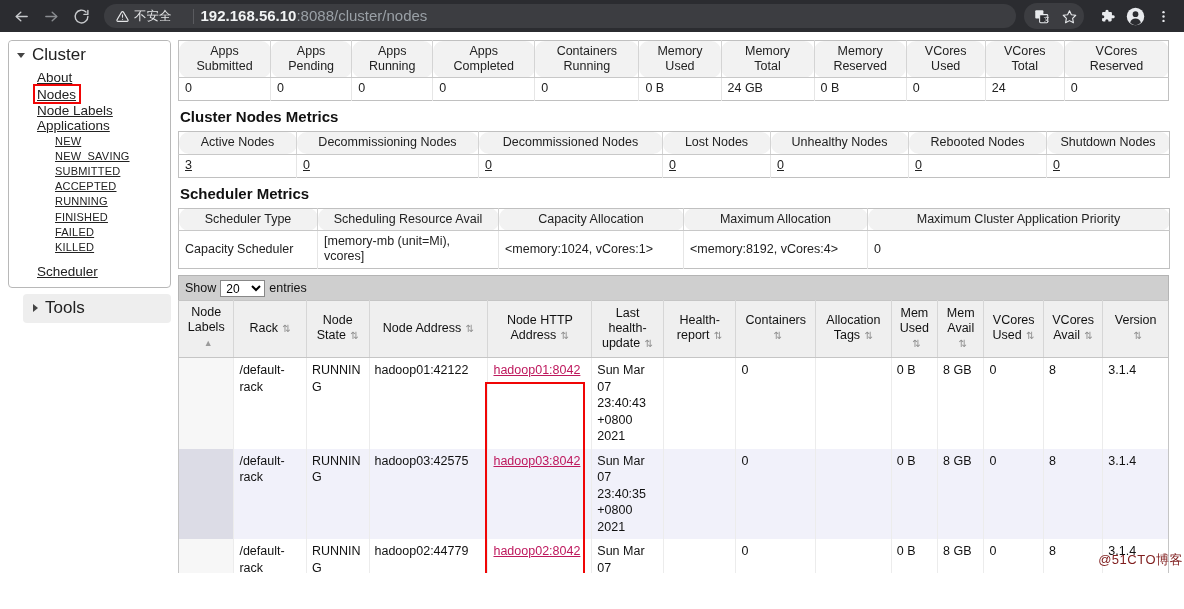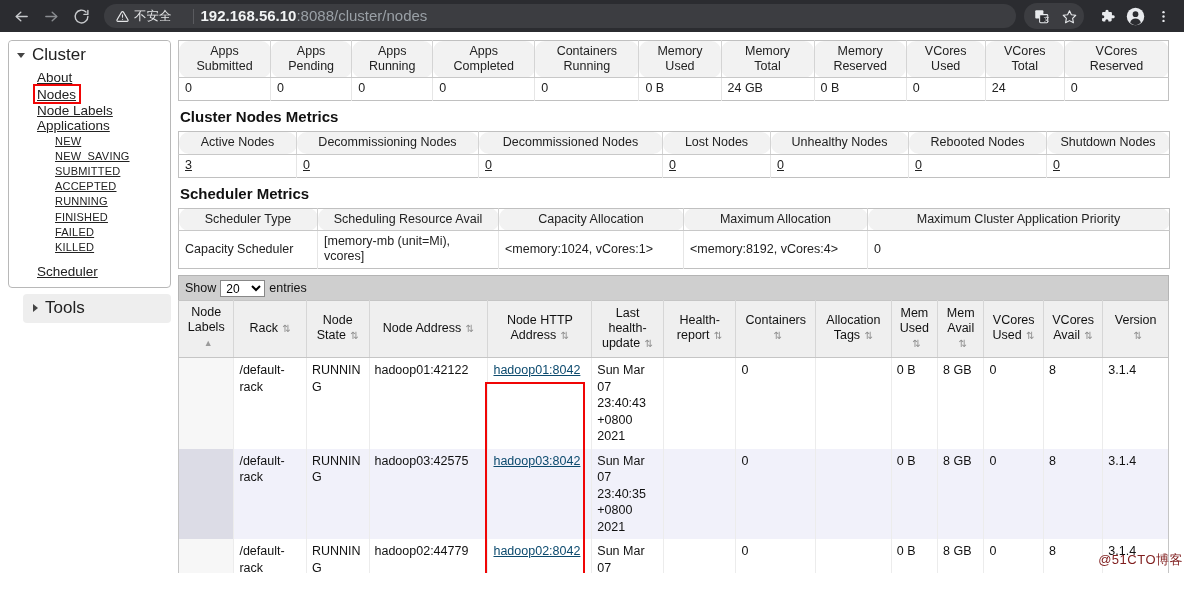--- a/index.html
+++ b/index.html
@@ -274,21 +274,21 @@
     line-height: 16.5px;
     border-right: 1px solid #ececec;
     word-wrap: break-word;
   }
   table#nodes-table td:last-child { border-right: none; }
   tr.row-odd td { background: #ffffff; }
   tr.row-even td { background: #f1f1fa; }
   tr.row-odd td.col-labels { background: #f7f7f7; }
   tr.row-even td.col-labels { background: #dcdce6; }
   td.col-httpaddr a, td a.link {
-    color: #0c4a6e;
+    color: #be185d;
     text-decoration: underline;
   }
 
   #table-redbox {
     position: absolute;
     left: 485px;
     top: 350px;
     width: 100px;
     height: 222px;
     border: 2px solid #f00505;

